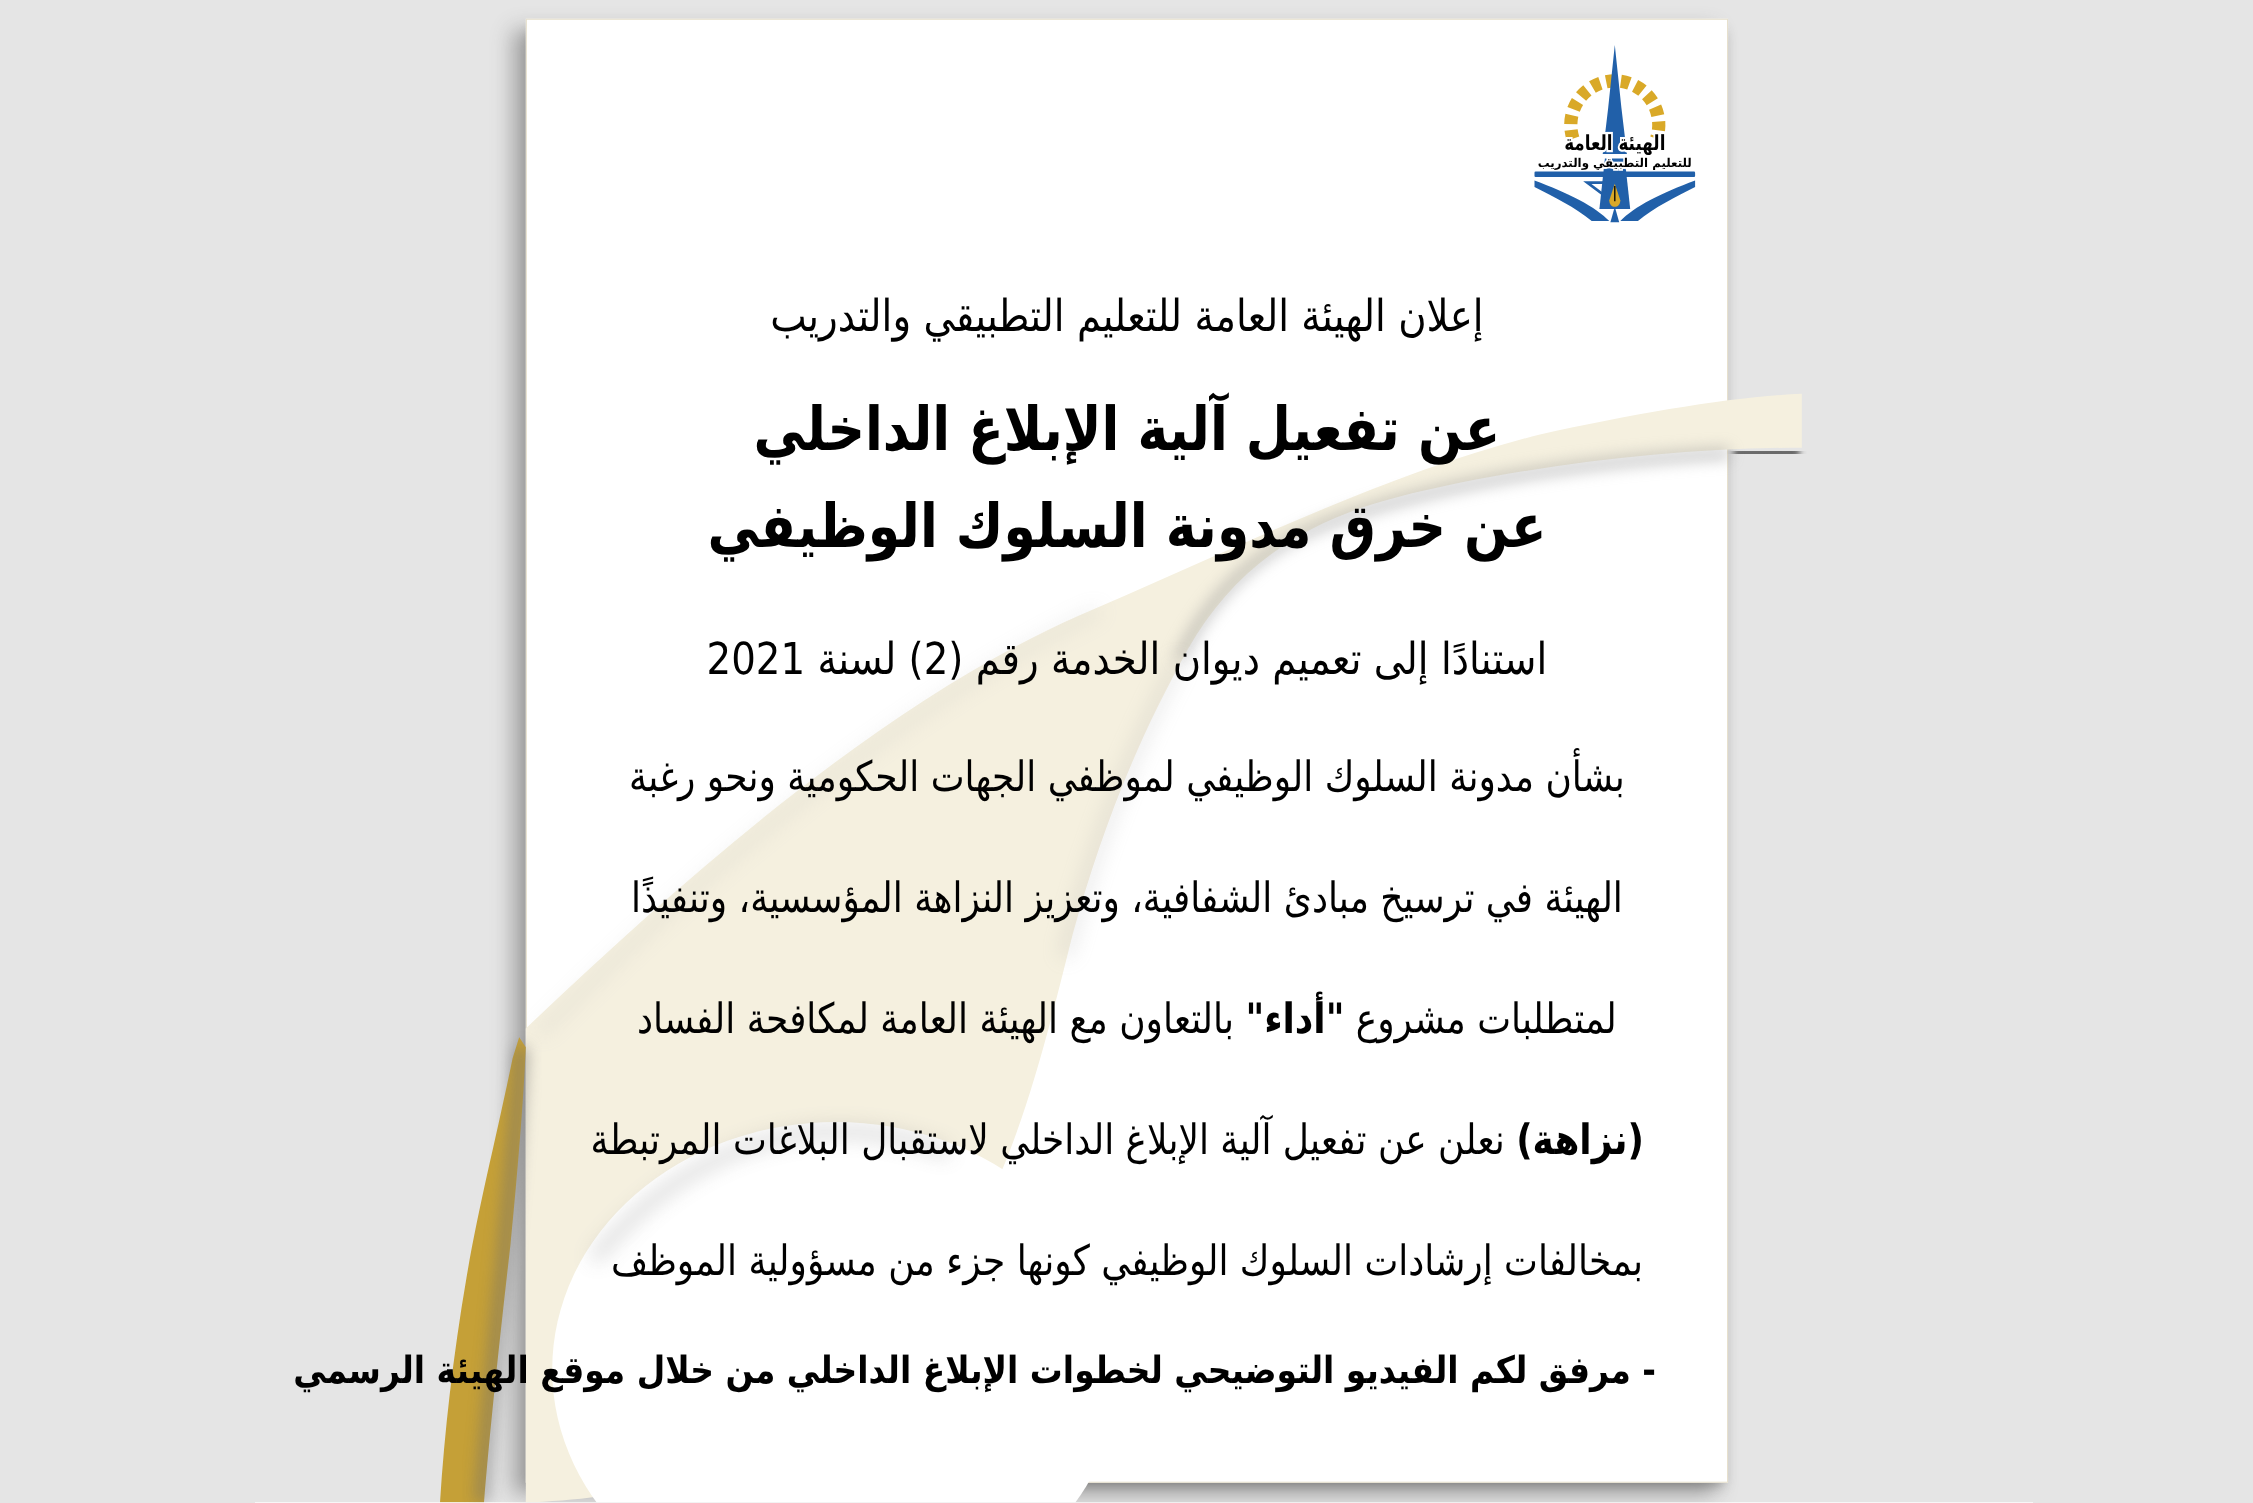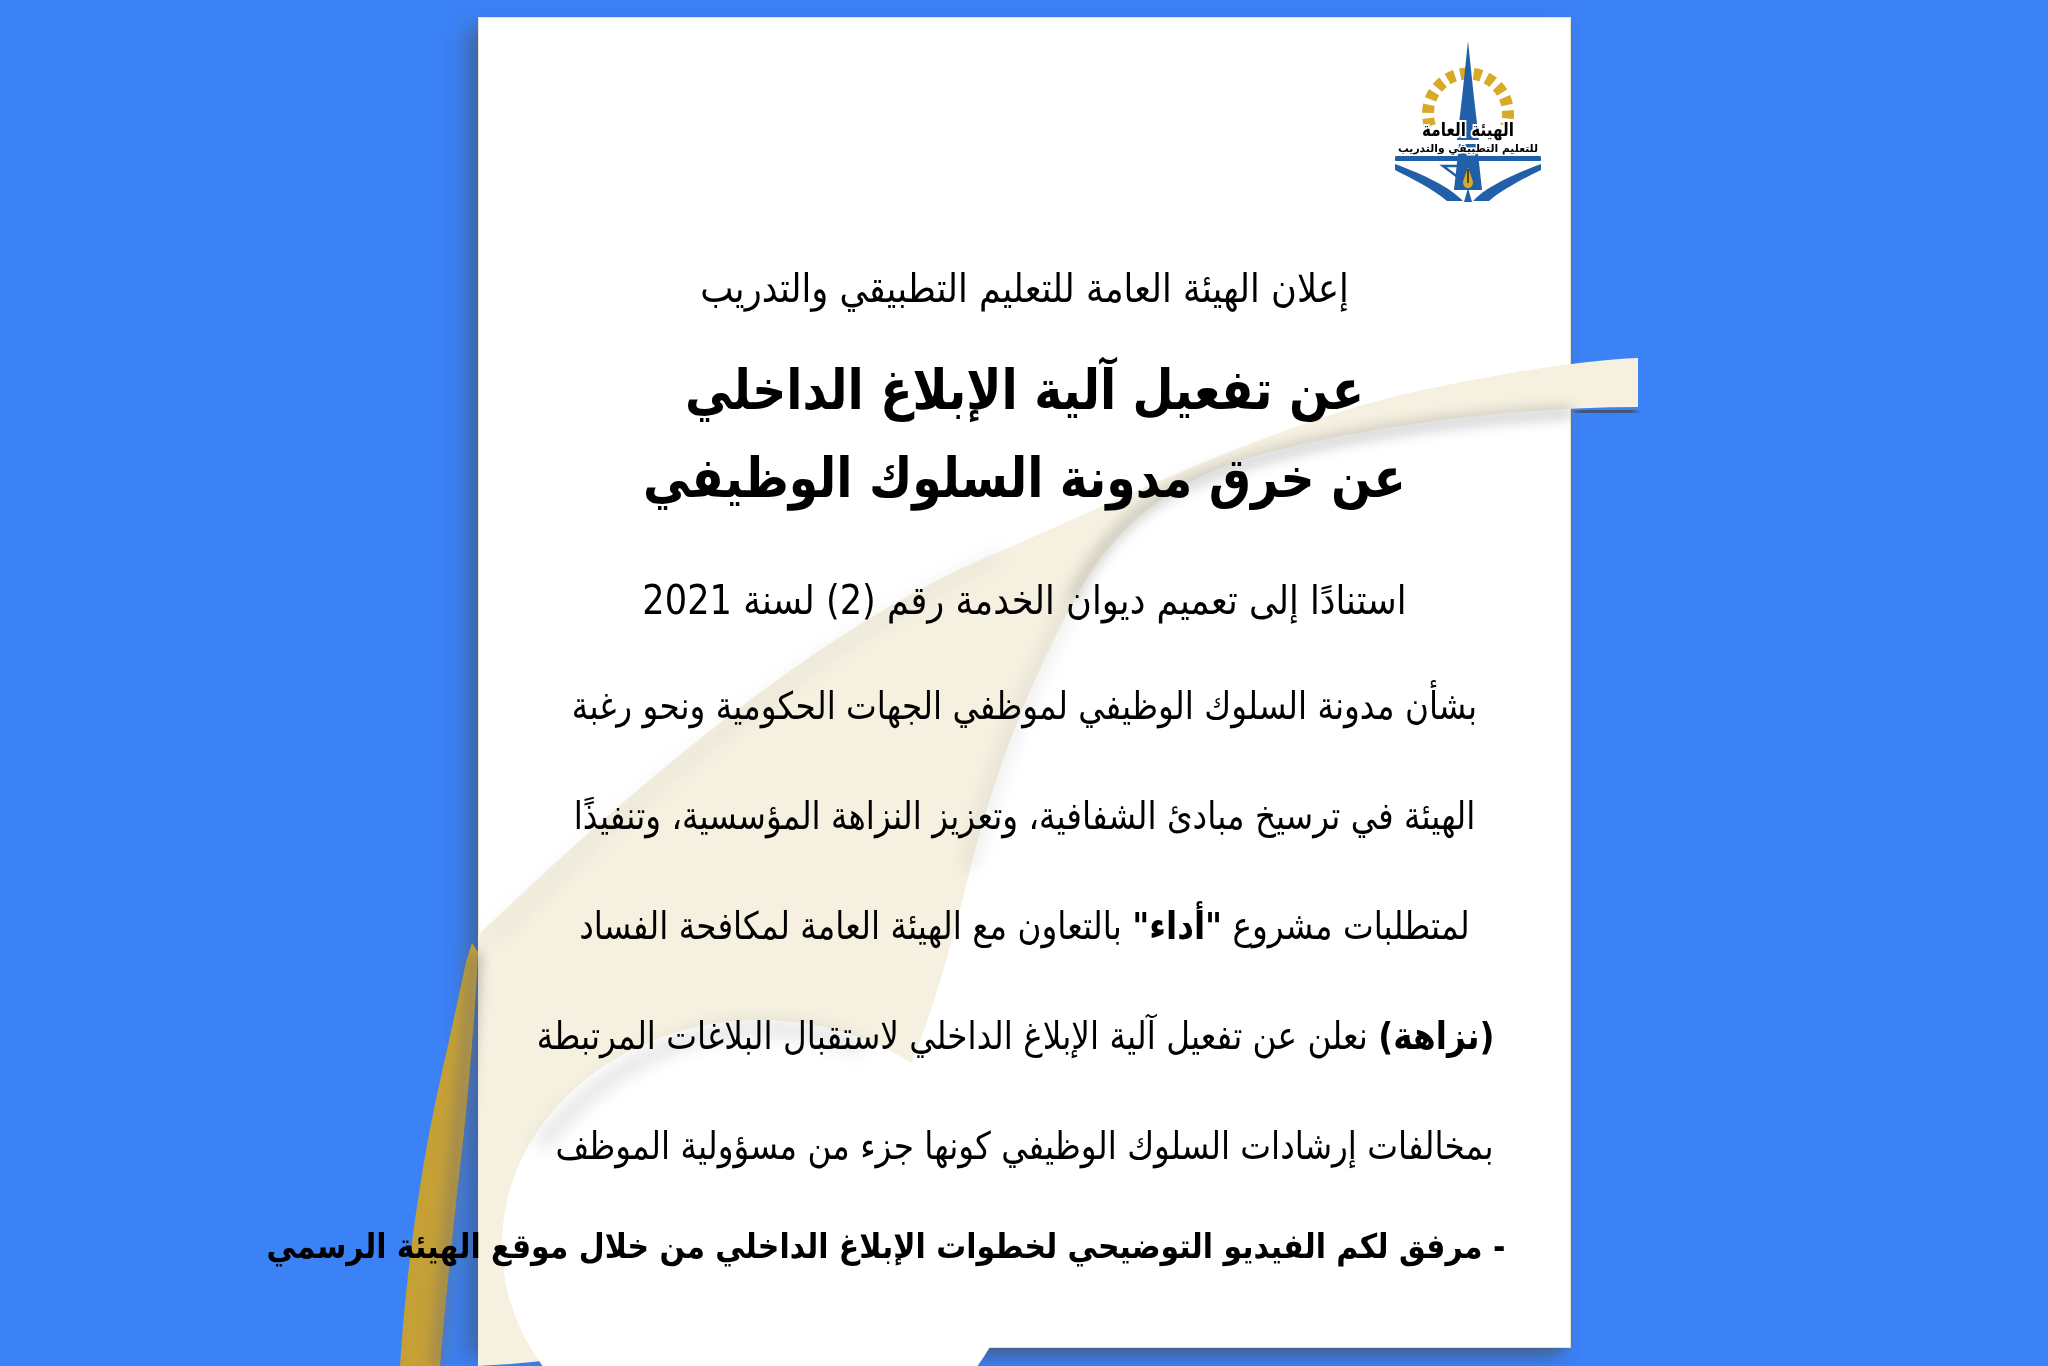--- a/index.html
+++ b/index.html
@@ -1,17 +1,17 @@
 <!DOCTYPE html>
 <html lang="ar"><head>
 <meta charset="utf-8">
 <style>
   html,body{margin:0;padding:0;background:#ffffff;}
   body{width:2048px;height:1366px;overflow:hidden;font-family:"DejaVu Sans",sans-serif;}
-  .canvas{position:relative;width:2048px;height:1366px;background:#3b82f6;}
+  .canvas{position:relative;width:2048px;height:1366px;background:#e5e5e5;}
   .page{
     position:absolute;left:478px;top:17px;width:1093px;height:1331px;
     background:#ffffff;border:1px solid #e7e0cd;box-sizing:border-box;
     box-shadow:-12px 10px 18px rgba(70,70,70,.42), 0 7px 10px -4px rgba(90,90,90,.45);
     z-index:1;
   }
   .decor{position:absolute;left:0;top:0;width:2048px;height:1366px;z-index:2;pointer-events:none;}
   .content{position:absolute;left:478px;top:17px;width:1093px;height:1331px;z-index:3;}
   .line{position:absolute;left:0;width:100%;text-align:center;white-space:nowrap;color:#000;}
   .h1   {top:241px;font-size:40px;line-height:60px;transform:scaleX(.88);}

